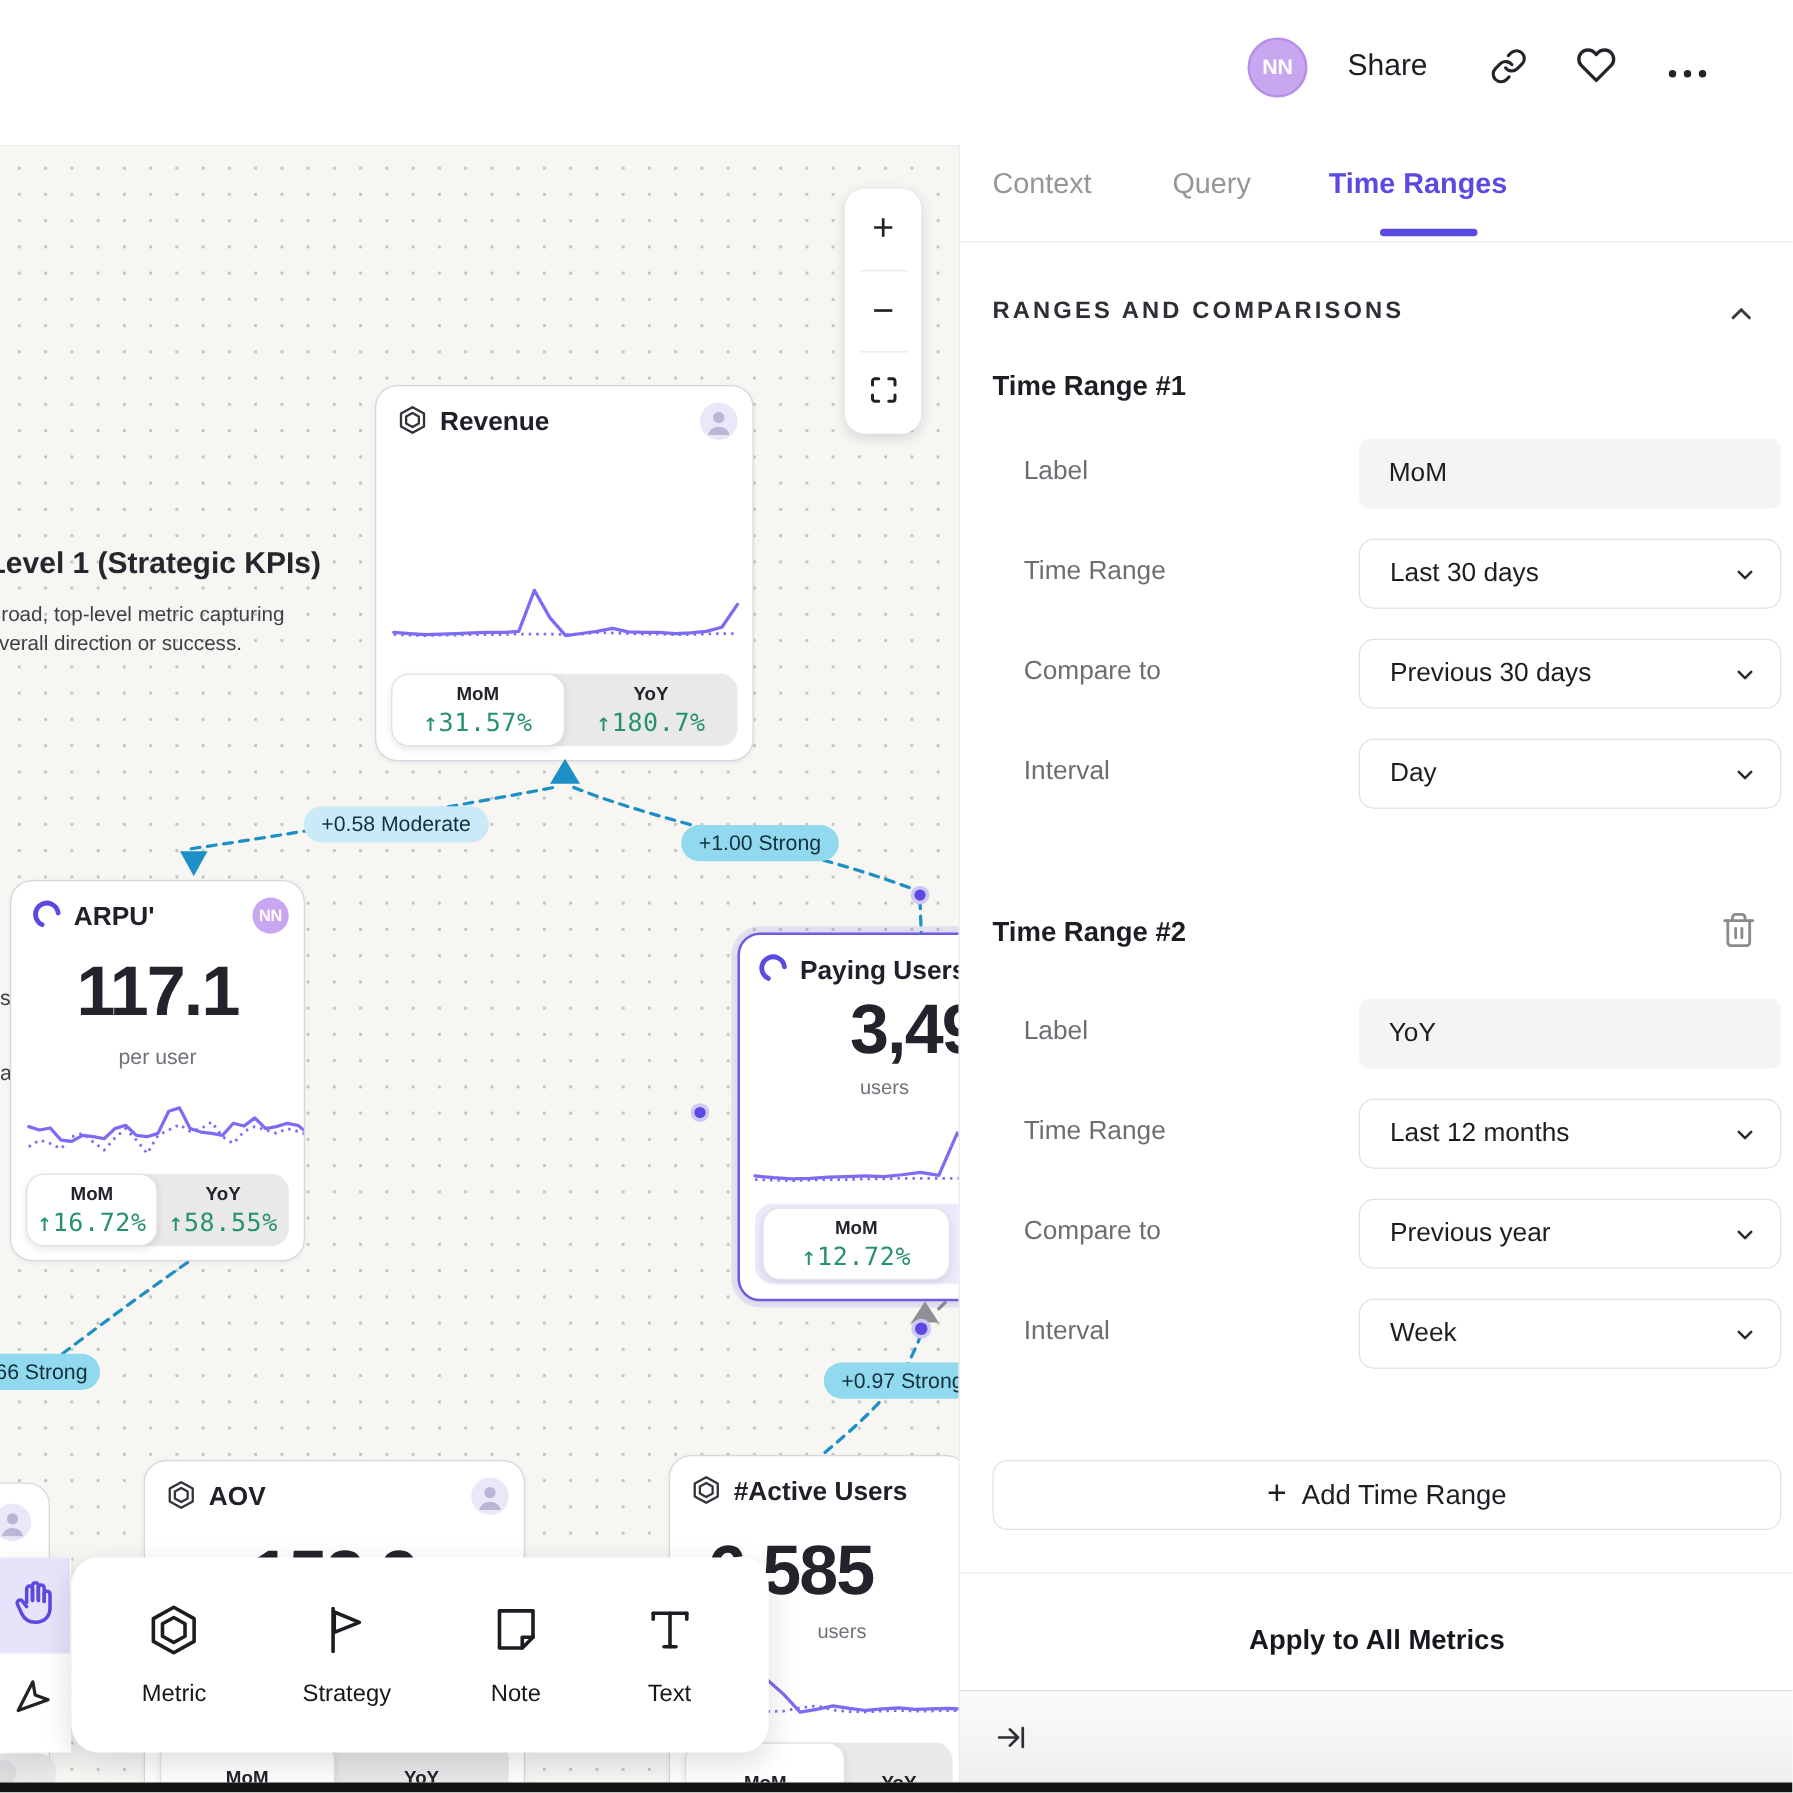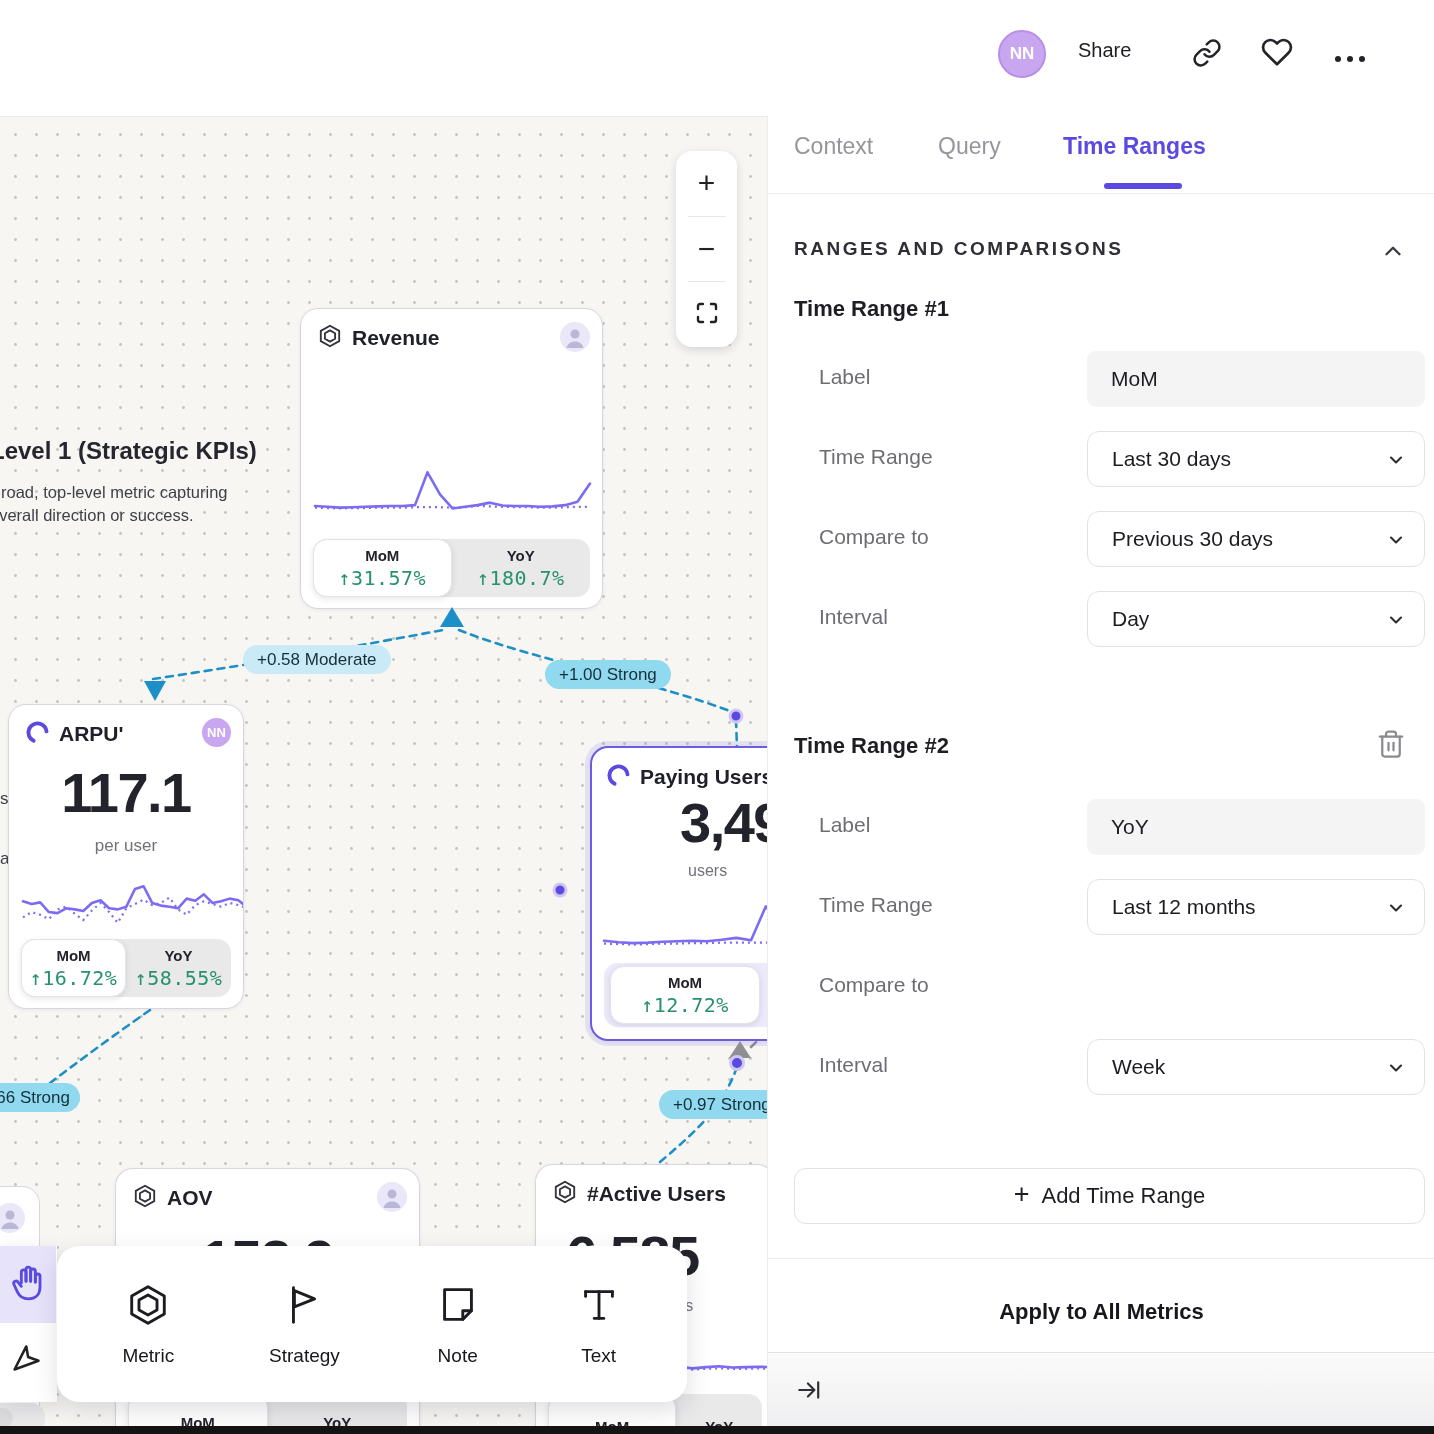--- a/index.html
+++ b/index.html
@@ -4,21 +4,21 @@
 <style>
   * { margin:0; padding:0; box-sizing:border-box; }
   html,body { width:1434px; height:1434px; font-family:"Liberation Sans", sans-serif; background:#fff; overflow:hidden; }
   #stage { position:relative; width:1434px; height:1434px; background:#fff; }
 
   
   .topbar { position:absolute; left:0; top:0; width:1434px; height:116px; background:#fff; z-index:20; }
   .avatar-big { position:absolute; left:998px; top:30px; width:48px; height:48px; border-radius:50%;
     background:#c9a6f0; border:2px solid #b78fe9; color:#fff; font-weight:700; font-size:17px;
     display:flex; align-items:center; justify-content:center; }
-  .share-label { position:absolute; left:1078px; top:39px; font-size:20px; font-weight:500; color:#1d1d24; }
+  .share-label { position:absolute; left:1078px; top:39px; font-size:24px; font-weight:500; color:#1d1d24; }
   .icon-btn { position:absolute; width:34px; height:34px; display:flex; align-items:center; justify-content:center; cursor:pointer; }
   .dots3 { display:flex; gap:6px; }
   .dots3 i { width:6px; height:6px; border-radius:50%; background:#23232a; }
 
   
   .canvas { position:absolute; left:0; top:116px; width:767px; height:1310px; overflow:hidden;
     background:#f7f6f3; border-top:1px solid #ebebeb;
     background-image:radial-gradient(circle, #c7c7c1 1.2px, transparent 1.6px);
     background-size:21px 21px; background-position:5px 7px; z-index:1; }
   .edges-svg { position:absolute; left:0; top:0; width:767px; height:1310px; z-index:1; pointer-events:none; }
@@ -61,21 +61,21 @@
   .zoom-panel { position:absolute; left:676px; top:34px; width:61px; height:196px; background:#fff; border-radius:16px;
     box-shadow:0 3px 10px rgba(20,20,40,.14); z-index:5; display:flex; flex-direction:column; align-items:center; }
   .zoom-btn { width:100%; height:65px; display:flex; align-items:center; justify-content:center; font-size:30px; color:#222; cursor:pointer; }
   .zoom-div { width:38px; height:1px; background:#e8e8e8; }
 
   
   .tool-col { position:absolute; left:0; top:1129px; width:57px; height:156px; background:#fff;
     box-shadow:0 6px 18px rgba(20,20,40,.12); z-index:6; }
   .tool-col .tbtn { width:56px; height:77px; display:flex; align-items:center; justify-content:center; cursor:pointer; background:#fff; }
   .tool-col .tbtn.active { background:#e7e3fa; }
-  .main-toolbar { position:absolute; left:57px; top:1129px; width:630px; height:156px; background:#fff; border-radius:22px;
+  .main-toolbar { position:absolute; left:57px; top:1129px; width:558px; height:156px; background:#fff; border-radius:22px;
     box-shadow:0 8px 24px rgba(20,20,40,.14); z-index:6; display:flex; align-items:center; justify-content:space-around; padding:0 30px;gap:24px; }
   .tool-item { display:flex; flex-direction:column; align-items:center; gap:12px; cursor:pointer; }
   .tool-item span { font-size:19px; font-weight:500; color:#16161c; }
 
   
   .overlay-svg { position:absolute; left:0; top:0; width:767px; height:1310px; z-index:4; pointer-events:none; }
 
   
   .cut-card { position:absolute; left:-62px; top:1069px; width:102px; height:241px; background:#fff;
     border:1.5px solid #d6d6de; border-radius:18px; z-index:2; }
@@ -476,20 +476,26 @@
       <label>Time Range</label>
       <div class="select">
         <span>Last 12 months</span>
         <svg width="20" height="20" viewBox="0 0 24 24" fill="none" stroke="#2a2a30" stroke-width="2.4" stroke-linecap="round" stroke-linejoin="round">
             <polyline points="6 9 12 15 18 9"></polyline>
           </svg>
       </div>
     </div>
     <div class="prow" style="top:843px;">
       <label>Compare to</label>
+      <div class="select">
+        <span>Previous year</span>
+        <svg width="20" height="20" viewBox="0 0 24 24" fill="none" stroke="#2a2a30" stroke-width="2.4" stroke-linecap="round" stroke-linejoin="round">
+            <polyline points="6 9 12 15 18 9"></polyline>
+          </svg>
+      </div>
     </div>
     <div class="prow" style="top:923px;">
       <label>Interval</label>
       <div class="select">
         <span>Week</span>
         <svg width="20" height="20" viewBox="0 0 24 24" fill="none" stroke="#2a2a30" stroke-width="2.4" stroke-linecap="round" stroke-linejoin="round">
             <polyline points="6 9 12 15 18 9"></polyline>
           </svg>
       </div>
     </div>

